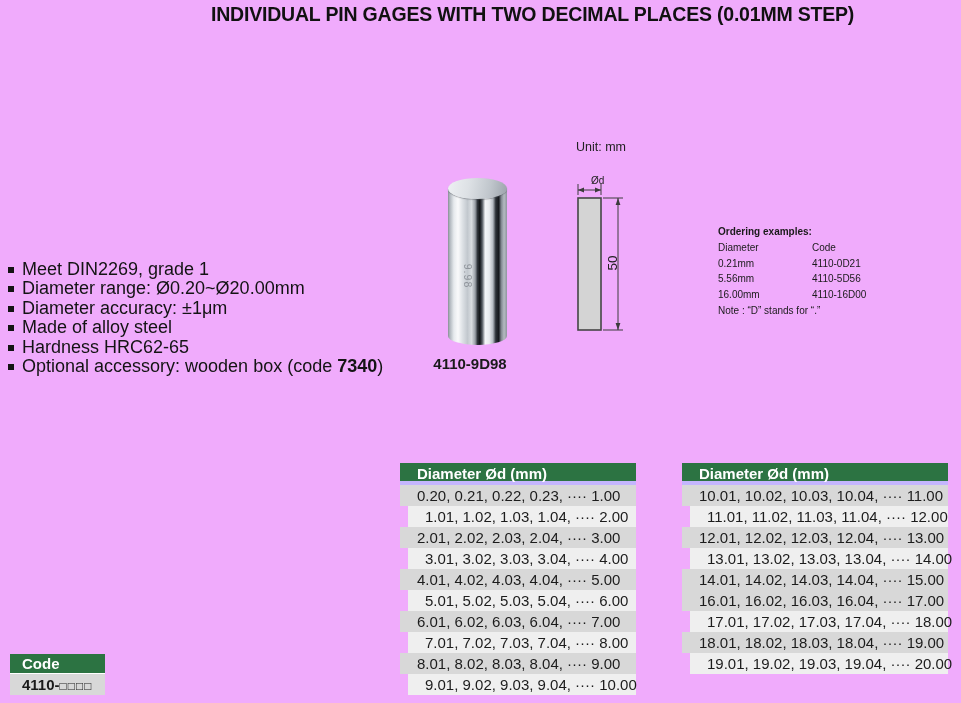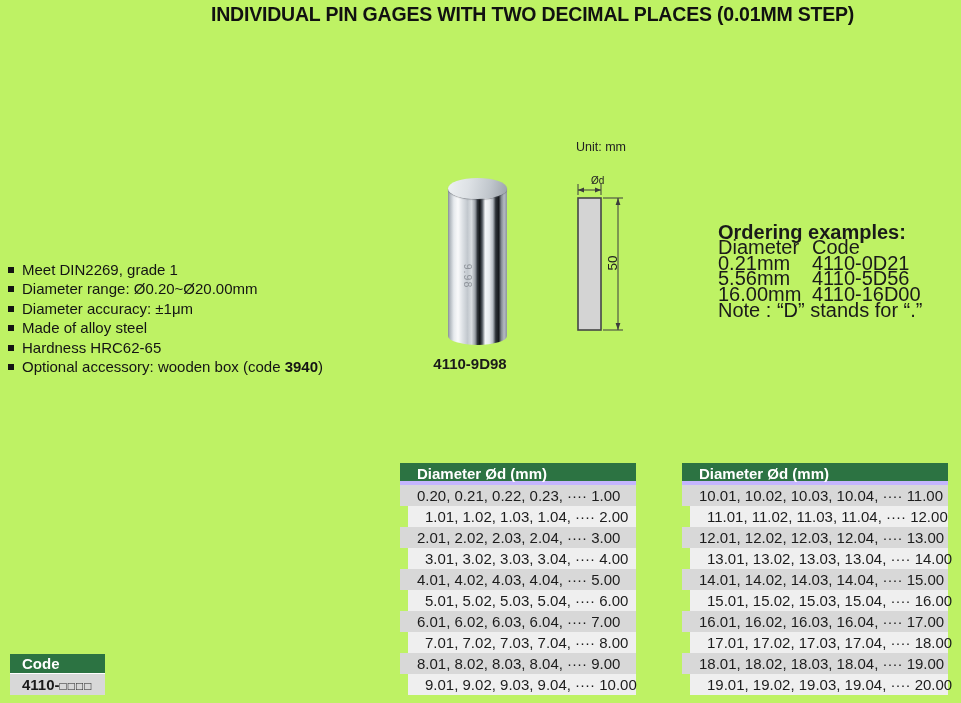--- a/index.html
+++ b/index.html
@@ -2,39 +2,39 @@
 <html><head>
 <meta charset="utf-8">
 <style>
   * { margin: 0; padding: 0; box-sizing: border-box; }
   html, body { background: #ffffff; }
   body { font-family: "Liberation Sans", sans-serif; color: #1a1a1a; }
   .canvas {
     position: relative;
     width: 961px;
     height: 703px;
-    background: #bef264;
+    background: #f0abfc;
     overflow: hidden;
   }
 
   
   .page-title {
     position: absolute;
     left: 211px; top: 3px;
     font-size: 19.5px;
     font-weight: bold;
     letter-spacing: -0.2px;
     white-space: nowrap;
     color: #111;
   }
 
   
   .specs { position: absolute; left: 8px; top: 260px; list-style: none; }
   .specs li {
-    font-size: 15px;
+    font-size: 18px;
     line-height: 19.4px;
     white-space: nowrap;
     color: #141414;
   }
   .bullet-square {
     display: inline-block;
     width: 6px; height: 6px;
     background: #141414;
     margin-right: 8px;
     vertical-align: 2px;
@@ -77,21 +77,21 @@
   .unit-label { position: absolute; left: 576px; top: 140px; font-size: 12.5px; color: #222; white-space: nowrap; }
   .dia-label  { position: absolute; left: 591px; top: 175px; width: 28px; font-size: 10px; color: #222; }
   .len-label  {
     position: absolute; left: 599px; top: 255px; width: 28px; height: 16px;
     font-size: 13.5px; color: #222; text-align: center;
     transform: rotate(-90deg);
   }
   .diagram-svg { position: absolute; left: 570px; top: 174px; }
 
   
-  .ordering { position: absolute; left: 718px; top: 224px; width: 210px; font-size: 20px; }
+  .ordering { position: absolute; left: 718px; top: 224px; width: 210px; font-size: 10px; }
   .ordering .ord-title { font-weight: bold; line-height: 16px; }
   .ordering .ord-row { display: grid; grid-template-columns: 94px auto; line-height: 15.7px; }
   .ordering .ord-note { line-height: 15.7px; white-space: nowrap; }
 
   
   .ptable { position: absolute; top: 463px; }
   .ptable-left  { left: 400px; width: 236px; }
   .ptable-right { left: 682px; width: 266px; }
   .ptable-header {
     height: 22px; line-height: 22px;
@@ -136,21 +136,21 @@
 <div class="canvas">
 
   <div class="page-title">INDIVIDUAL PIN GAGES WITH TWO DECIMAL PLACES (0.01MM STEP)</div>
 
   <ul class="specs">
     <li><span class="bullet-square"></span><span>Meet DIN2269, grade 1</span></li>
     <li><span class="bullet-square"></span><span>Diameter range: Ø0.20~Ø20.00mm</span></li>
     <li><span class="bullet-square"></span><span>Diameter accuracy: ±1μm</span></li>
     <li><span class="bullet-square"></span><span>Made of alloy steel</span></li>
     <li><span class="bullet-square"></span><span>Hardness HRC62-65</span></li>
-    <li><span class="bullet-square"></span><span>Optional accessory: wooden box (code </span><span class="bold">3940</span><span>)</span></li>
+    <li><span class="bullet-square"></span><span>Optional accessory: wooden box (code </span><span class="bold">7340</span><span>)</span></li>
   </ul>
 
   <div class="pin">
     <div class="pin-body"></div>
     <div class="pin-cap"></div>
     <div class="pin-marking">9.98</div>
   </div>
   <div class="model-label">4110-9D98</div>
 
   <div class="unit-label">Unit: mm</div>
@@ -207,21 +207,20 @@
     <div class="ptable-row row-light">9.01, 9.02, 9.03, 9.04, ···· 10.00</div>
   </div>
 
   <div class="ptable ptable-right">
     <div class="ptable-header">Diameter Ød (mm)</div>
     <div class="ptable-row row-dark">10.01, 10.02, 10.03, 10.04, ···· 11.00</div>
     <div class="ptable-row row-light">11.01, 11.02,  11.03, 11.04, ···· 12.00</div>
     <div class="ptable-row row-dark">12.01, 12.02, 12.03, 12.04, ···· 13.00</div>
     <div class="ptable-row row-light">13.01, 13.02, 13.03, 13.04, ···· 14.00</div>
     <div class="ptable-row row-dark">14.01, 14.02, 14.03, 14.04, ···· 15.00</div>
-    <div class="ptable-row row-light">15.01, 15.02, 15.03, 15.04, ···· 16.00</div>
     <div class="ptable-row row-dark">16.01, 16.02, 16.03, 16.04, ···· 17.00</div>
     <div class="ptable-row row-light">17.01, 17.02, 17.03, 17.04, ···· 18.00</div>
     <div class="ptable-row row-dark">18.01, 18.02, 18.03, 18.04, ···· 19.00</div>
     <div class="ptable-row row-light">19.01, 19.02, 19.03, 19.04, ···· 20.00</div>
   </div>
 
   <div class="code-box">
     <div class="code-header">Code</div>
     <div class="code-value"><span>4110-</span><span class="code-boxes">□□□□</span></div>
   </div>

